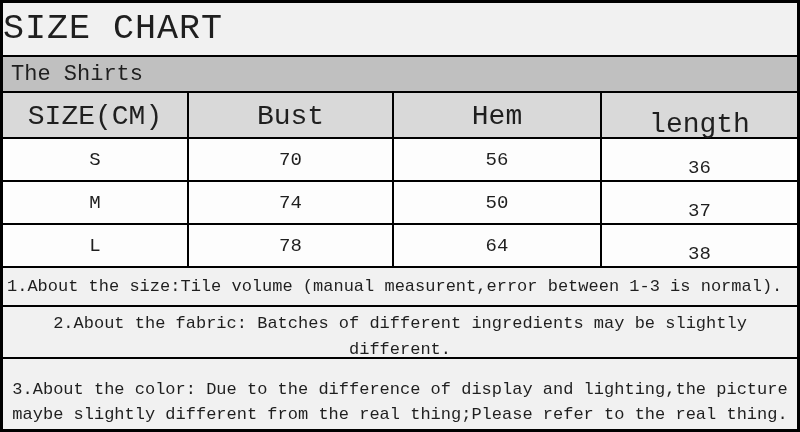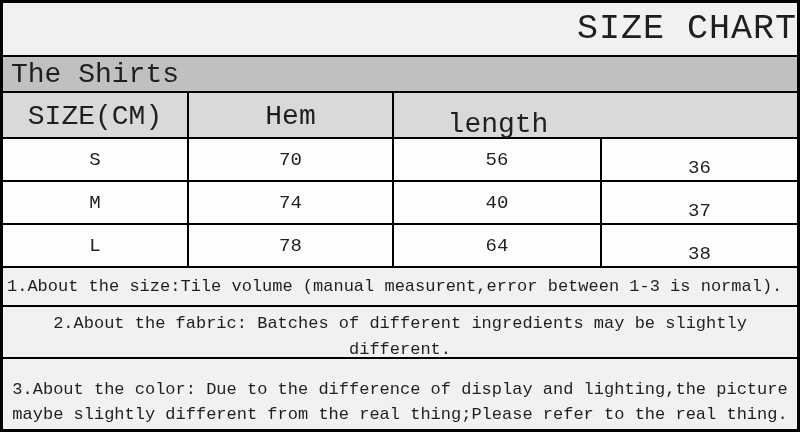--- a/index.html
+++ b/index.html
@@ -10,23 +10,23 @@
   .sheet{
     width:800px;height:432px;box-sizing:border-box;
     border:3px solid var(--line);
     background:var(--bg-light);
     display:flex;flex-direction:column;
     font-family:"Liberation Mono","DejaVu Sans Mono",monospace;
     color:var(--ink);
     overflow:hidden;
   }
   .row{box-sizing:border-box;border-bottom:2px solid var(--line);}
-  .row-title{height:54px;display:flex;align-items:center;justify-content:flex-end;background:var(--bg-light);}
+  .row-title{height:54px;display:flex;align-items:center;justify-content:flex-start;background:var(--bg-light);}
   .title-text{font-size:35px;letter-spacing:1px;white-space:nowrap;}
-  .row-shirts{height:36px;background:var(--bg-bar);display:flex;align-items:center;padding:0 0 0 8px;font-size:28px;}
+  .row-shirts{height:36px;background:var(--bg-bar);display:flex;align-items:center;padding:0 0 0 8px;font-size:22px;}
   .grid4{display:grid;grid-template-columns:186px 205px 208px 1fr;}
   .row-header{height:46px;background:var(--bg-header);font-size:28px;}
   .row-data{height:43px;background:var(--bg-row);font-size:19px;}
   .cell{box-sizing:border-box;border-right:2px solid var(--line);display:flex;align-items:center;justify-content:center;white-space:nowrap;}
   .cell:last-child{border-right:none;margin-top:16px;}
   .row-note{background:var(--bg-light);font-size:17px;line-height:26px;padding:0 4px;box-sizing:border-box;text-align:center;}
   .row-note-1{height:39px;display:flex;align-items:center;}
   .row-note-2{height:52px;padding-top:4px;}
   .row-note-3{flex:1;border-bottom:none;padding-top:18px;line-height:25px;}
 </style>
@@ -38,35 +38,36 @@
   <div class="row row-title">
     <span class="title-text">SIZE CHART</span>
   </div>
 
   <div class="row row-shirts">
     <span>The Shirts</span>
   </div>
 
   <div class="row row-header grid4">
     <div class="cell">SIZE(CM)</div>
+    <div class="cell">Bust</div>
     <div class="cell">Hem</div>
     <div class="cell">length</div>
   </div>
 
   <div class="row row-data grid4">
     <div class="cell">S</div>
     <div class="cell">70</div>
     <div class="cell">56</div>
     <div class="cell">36</div>
   </div>
 
   <div class="row row-data grid4">
     <div class="cell">M</div>
     <div class="cell">74</div>
-    <div class="cell">40</div>
+    <div class="cell">50</div>
     <div class="cell">37</div>
   </div>
 
   <div class="row row-data grid4">
     <div class="cell">L</div>
     <div class="cell">78</div>
     <div class="cell">64</div>
     <div class="cell">38</div>
   </div>
 

